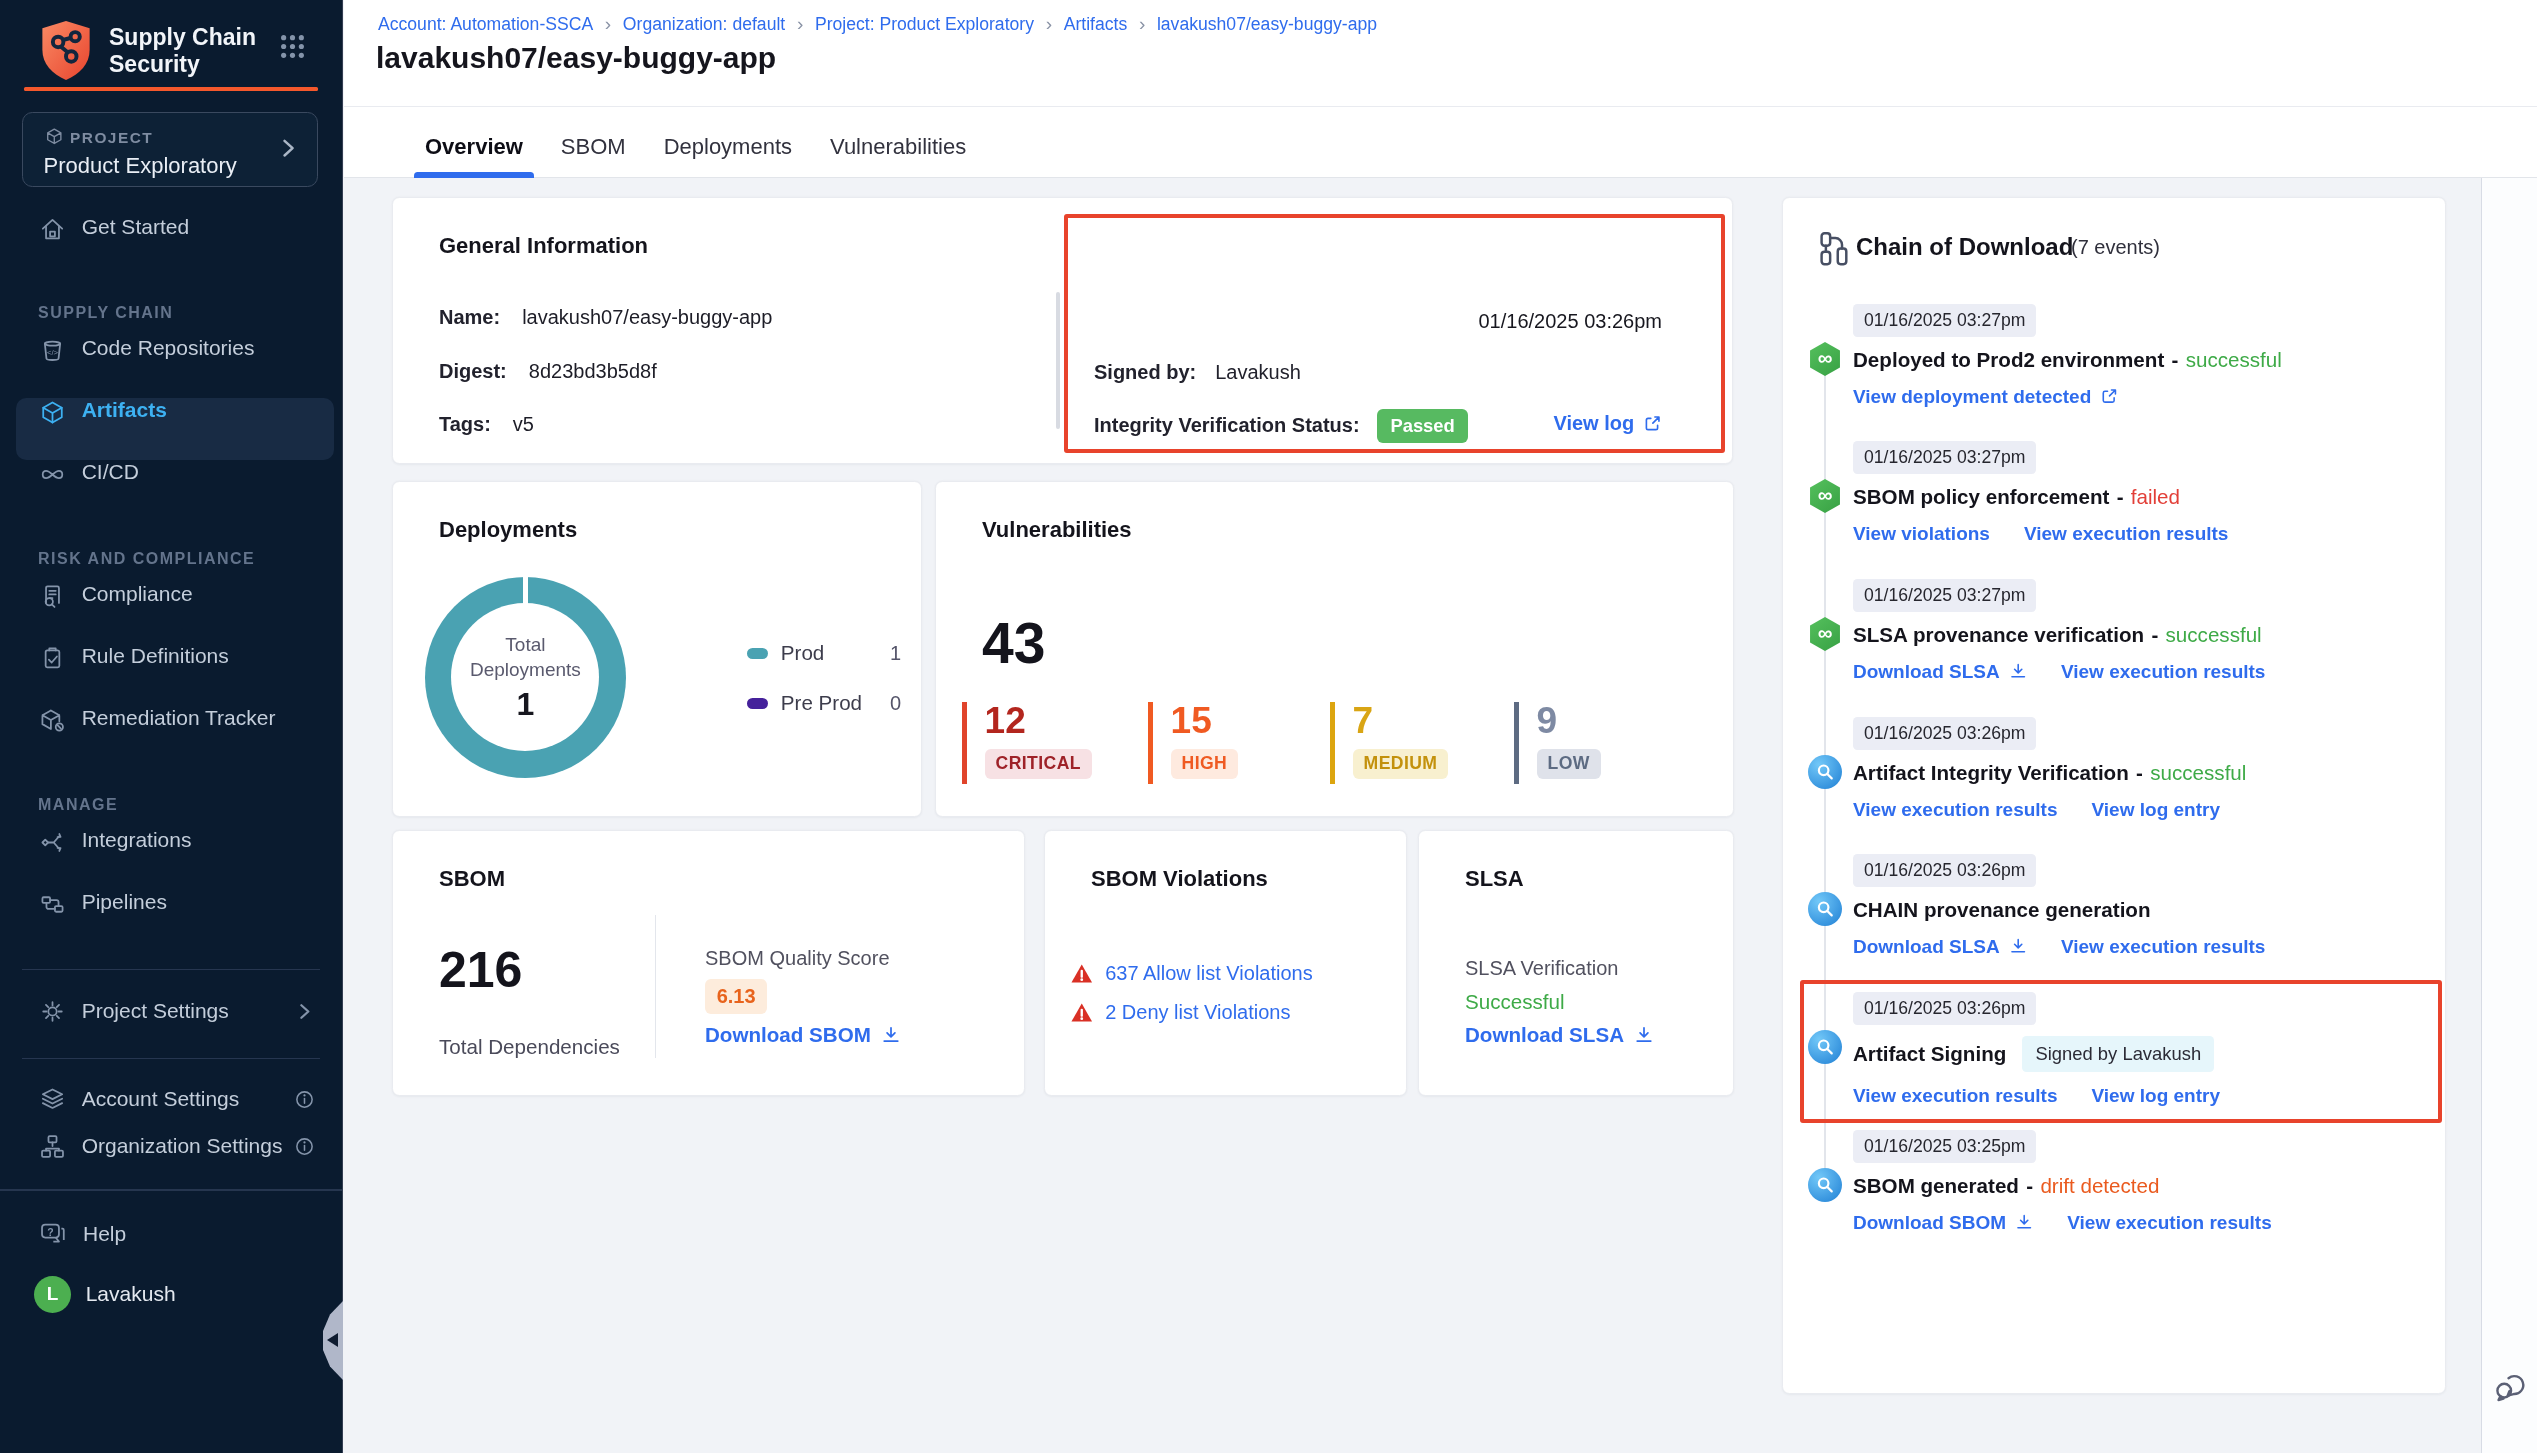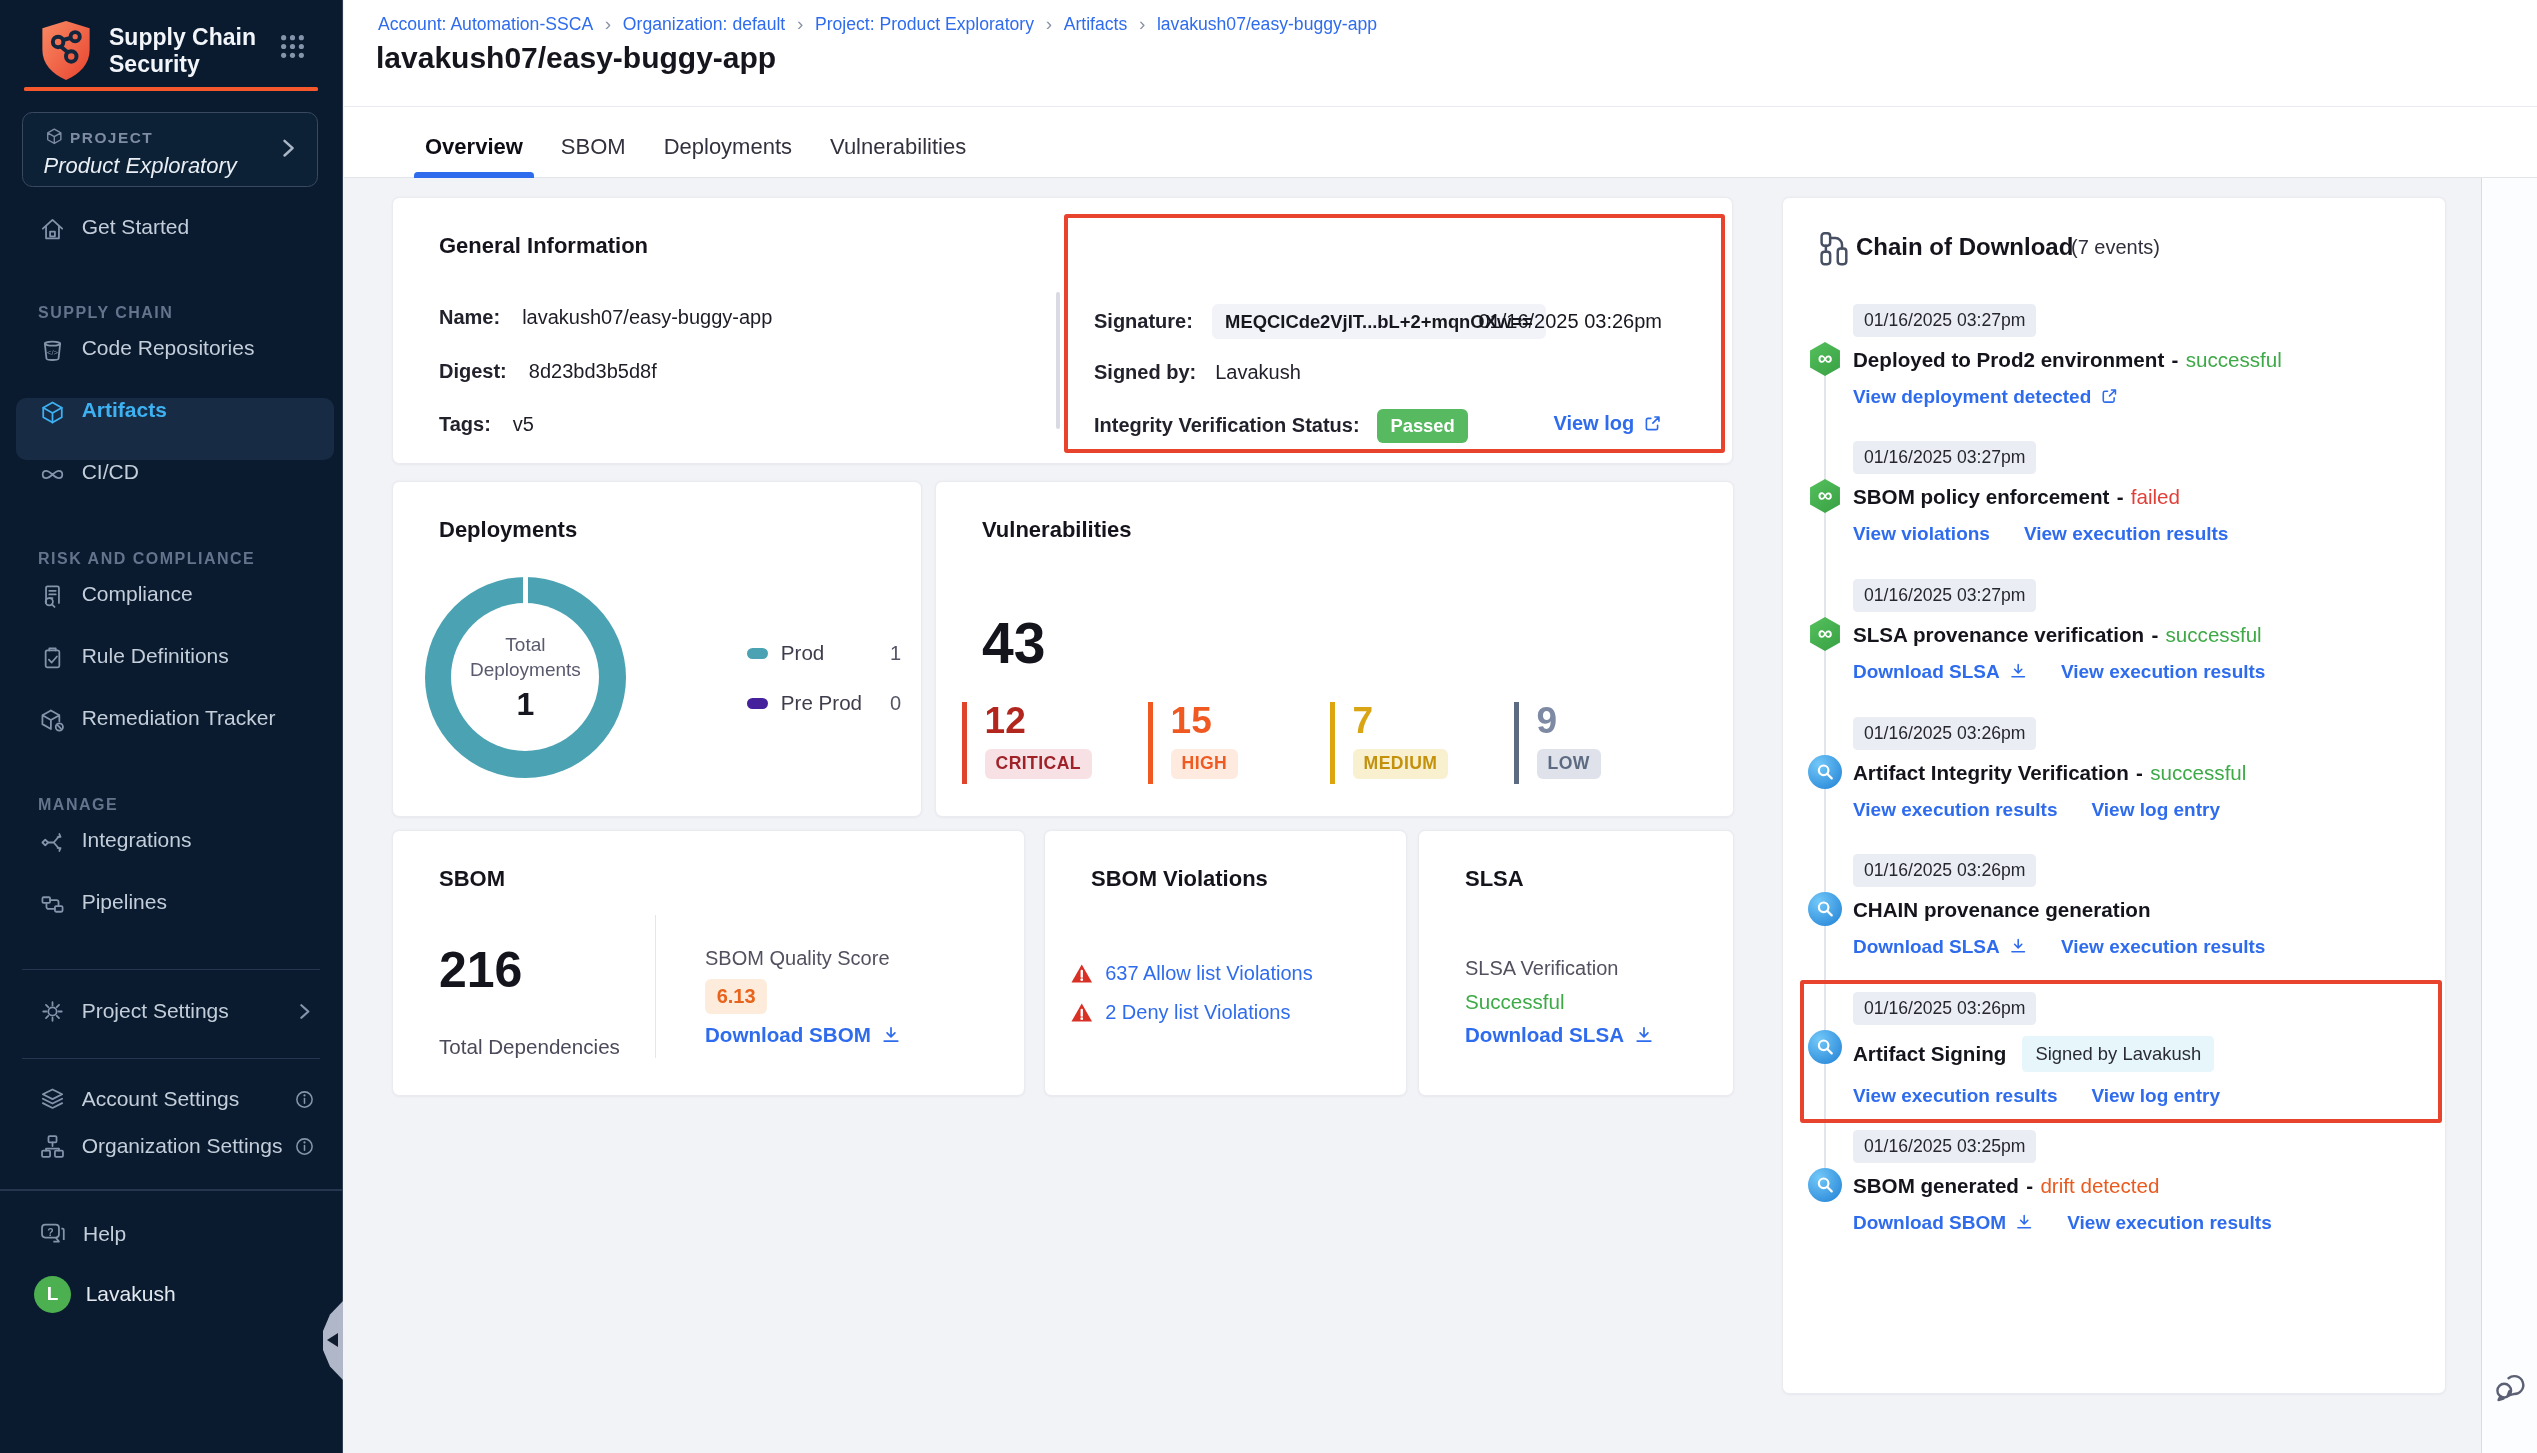--- a/index.html
+++ b/index.html
@@ -11,21 +11,21 @@
   
   .sidebar { position:absolute; left:0; top:0; width:343px; height:1454px; background:#0a1b2f; border-right:1.5px solid #343e52; z-index:20; }
   .logo-shield { position:absolute; left:38px; top:19px; width:56px; height:63px; }
   .app-title { position:absolute; left:109px; top:23.5px; width:165px; font-size:23px; font-weight:700; color:#f2f5f9; line-height:27px; }
   .grid-icon { position:absolute; left:278px; top:32px; width:29px; height:29px; color:#8494aa; cursor:pointer; }
   .brand-rule { position:absolute; left:23.5px; top:87px; width:294px; height:3.7px; background:#f4582c; border-radius:1.5px; }
 
   .project-box { position:absolute; left:22px; top:112px; width:296px; height:75px; border:1.5px solid #3a495f; border-radius:10.3px; background:#0d2136; cursor:pointer; }
   .project-label { position:absolute; left:47px; top:16px; font-size:15.4px; font-weight:700; letter-spacing:1.5px; color:#7e8ca1; }
   .project-cube { position:absolute; left:20.6px; top:13.2px; width:20.6px; height:20.6px; color:#7e8ca1; }
-  .project-name { position:absolute; left:20.6px; top:40px; font-size:22px; color:#e9eef5;font-style:italic; }
+  .project-name { position:absolute; left:20.6px; top:40px; font-size:22px; color:#e9eef5; }
   .project-chevron { position:absolute; right:16px; top:22px; width:26.4px; height:26.4px; color:#aab6c6; }
 
   .nav-item { position:absolute; left:16px; right:8px; height:62px; display:flex; align-items:flex-start; padding-left:22px; border-radius:10.3px; color:#c4cedb; cursor:pointer; }
   .nav-item .nicon { width:29px; height:29px; flex:0 0 29px; color:#8494aa; }
   .nav-item .nlabel { margin-left:14.7px; font-size:21px; }
   .nav-item.active { background:#182b44; color:#3db1f2; }
   .nav-item.active .nicon { color:#3db1f2; }
   .nav-item.active .nlabel { font-weight:700; }
   .nav-heading { position:absolute; left:38px; font-size:16px; font-weight:700; letter-spacing:1.5px; color:#64748c; }
 
@@ -405,24 +405,20 @@
   </div>
 
   <div class="card" id="card-gi">
     <div class="card-title">General Information</div>
     <div id="gi-fields">
         <div class="gi-row" style="top:106px"><b>Name:</b><span>lavakush07/easy-buggy-app</span></div>
         <div class="gi-row" style="top:160px"><b>Digest:</b><span>8d23bd3b5d8f</span></div>
         <div class="gi-row" style="top:213px"><b>Tags:</b><span>v5</span></div>
       </div>
     <div class="gi-scrollbar"></div>
-    <div class="sig-row" style="top:106px">
-      <b>Signature:</b>
-      <span class="sig-pill">MEQCICde2VjIT...bL+2+mqnOXw==</span>
-    </div>
     <div class="sig-time">01/16/2025 03:26pm</div>
     <div class="sig-row" style="top:163px">
       <b>Signed by:</b>
       <span style="margin-left:19px">Lavakush</span>
     </div>
     <div class="sig-row" style="top:211px">
       <b>Integrity Verification Status:</b>
       <span class="passed-badge">Passed</span>
     </div>
     <a class="viewlog-link">

